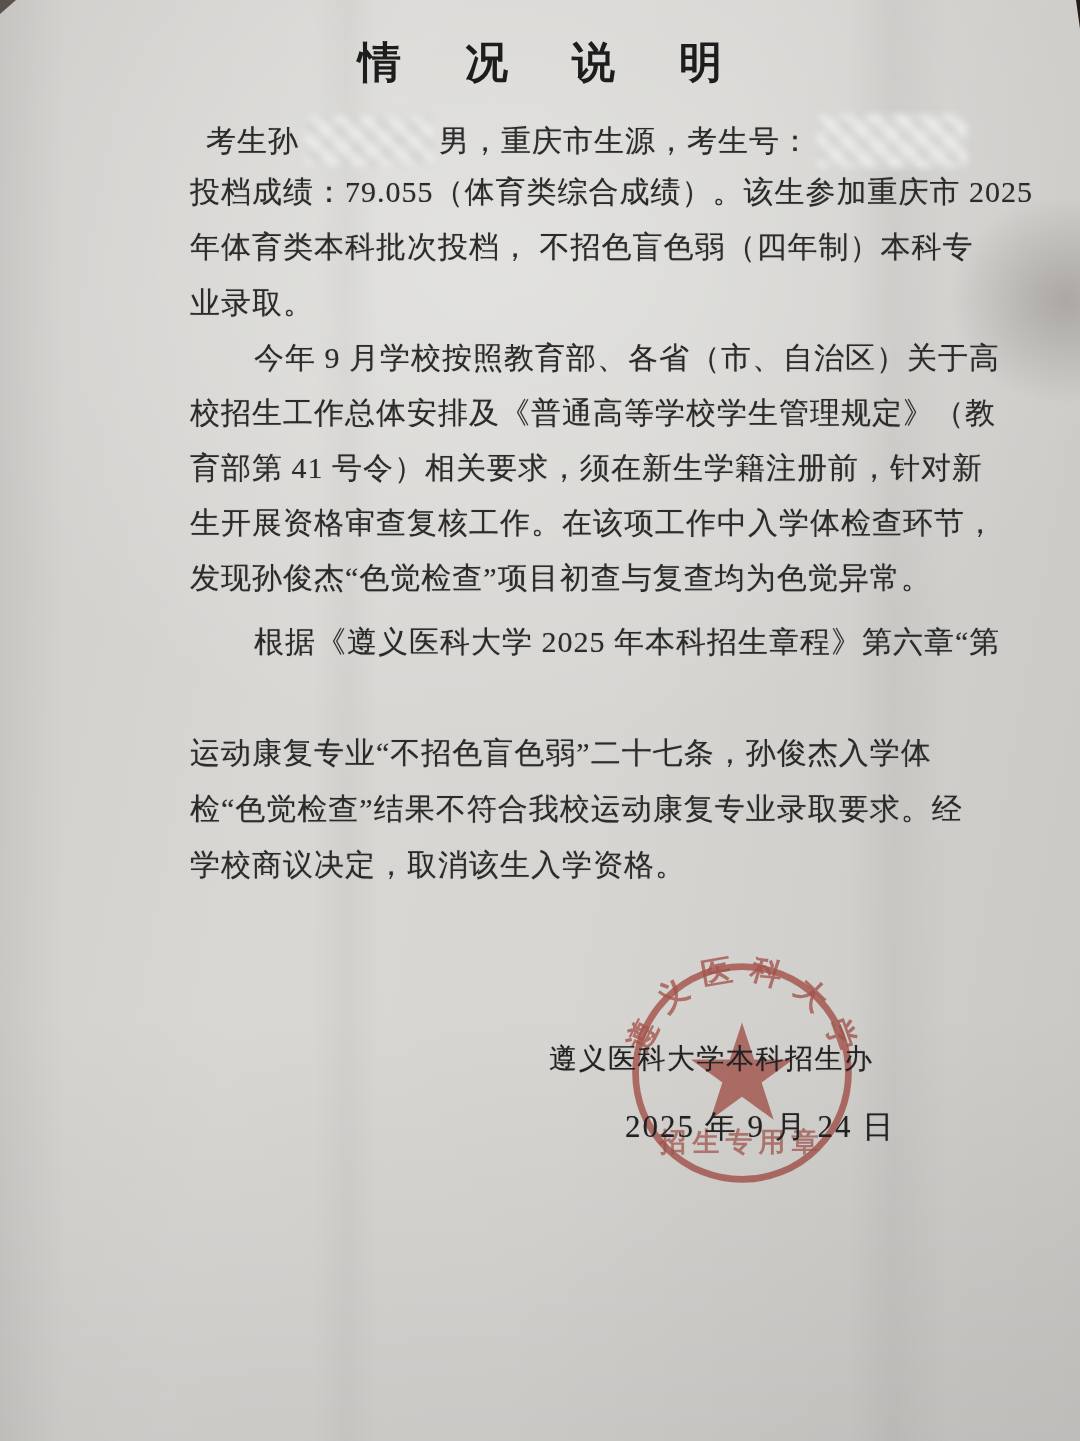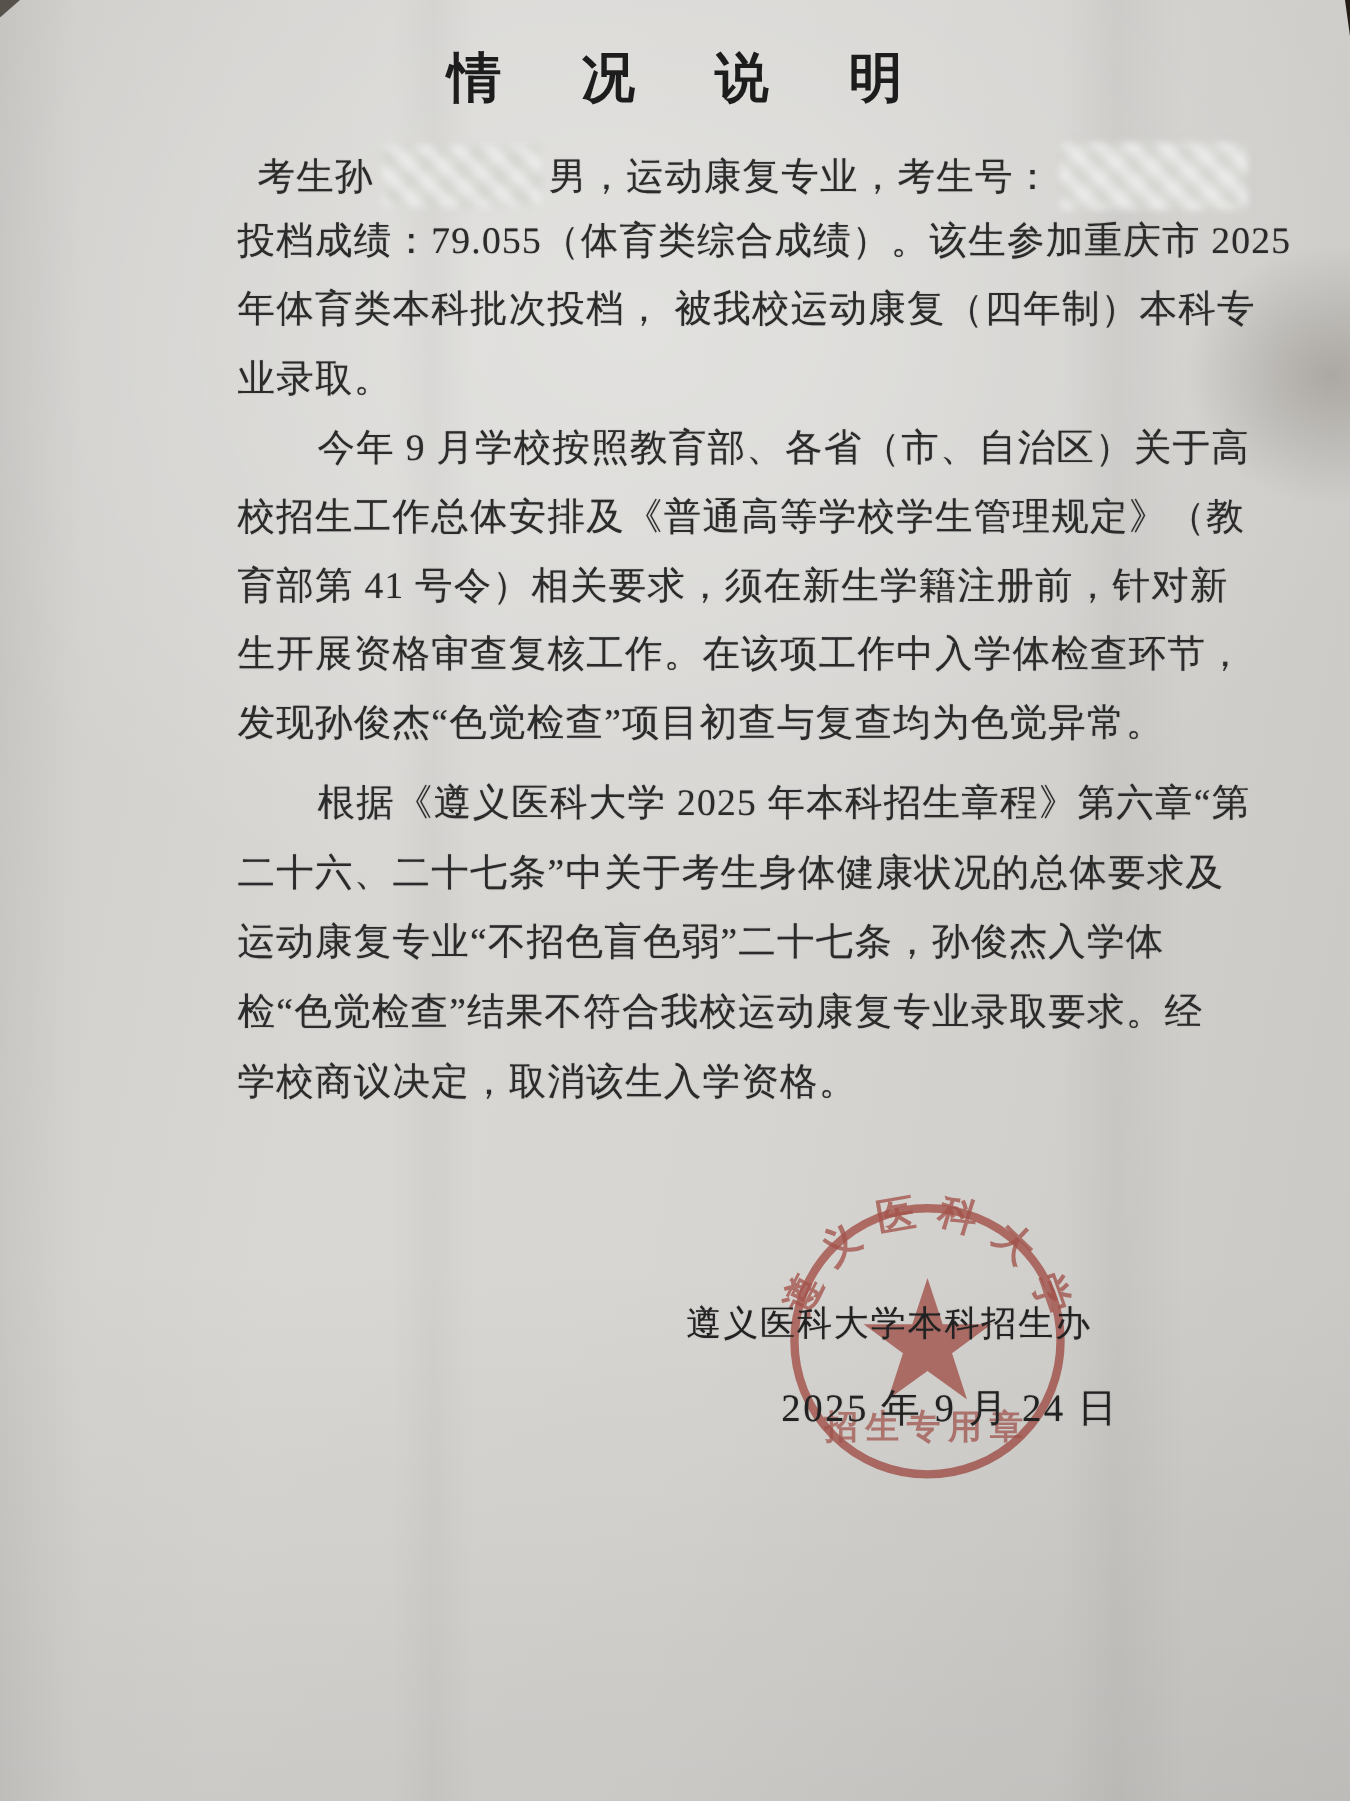--- a/index.html
+++ b/index.html
@@ -79,34 +79,33 @@
 
   <div class="shade"></div>
   <div class="desk-wedge"></div>
   <div class="corner-tl"></div>
 
   <div class="title">情 况 说 明</div>
 
   <div class="intro">
     <span>考生孙</span>
     <span class="redact name"></span>
-    <span>男，运动康复专业，考生号：</span>
+    <span>男，重庆市生源，考生号：</span>
     <span class="redact exam"></span>
   </div>
 
   <div class="bline" style="top:172px">投档成绩：79.055（体育类综合成绩）。该生参加重庆市 2025</div>
-  <div class="bline" style="top:227px">年体育类本科批次投档， 被我校运动康复（四年制）本科专</div>
+  <div class="bline" style="top:227px">年体育类本科批次投档， 不招色盲色弱（四年制）本科专</div>
   <div class="bline" style="top:283px">业录取。</div>
   <div class="bline indent" style="top:338px">今年 9 月学校按照教育部、各省（市、自治区）关于高</div>
   <div class="bline" style="top:393px">校招生工作总体安排及《普通高等学校学生管理规定》（教</div>
   <div class="bline" style="top:448px">育部第 41 号令）相关要求，须在新生学籍注册前，针对新</div>
   <div class="bline" style="top:503px">生开展资格审查复核工作。在该项工作中入学体检查环节，</div>
   <div class="bline" style="top:558px">发现孙俊杰“色觉检查”项目初查与复查均为色觉异常。</div>
   <div class="bline indent" style="top:622px">根据《遵义医科大学 2025 年本科招生章程》第六章“第</div>
-  <div class="bline" style="top:678px">二十六、二十七条”中关于考生身体健康状况的总体要求及</div>
   <div class="bline" style="top:733px">运动康复专业“不招色盲色弱”二十七条，孙俊杰入学体</div>
   <div class="bline" style="top:789px">检“色觉检查”结果不符合我校运动康复专业录取要求。经</div>
   <div class="bline" style="top:845px">学校商议决定，取消该生入学资格。</div>
 
   <svg class="stamp" viewBox="0 0 240 240">
     <defs>
       <path id="arcTop" d="M 30,152 A 94,94 0 1 1 210,152" fill="none"></path>
     </defs>
     <circle cx="120" cy="121" r="103" fill="none" stroke="#bf544b" stroke-width="6.5" opacity="0.82"></circle>
     <path d="M120,72 L131.8,107.8 L169.5,107.9 L139,130.2 L150.6,166.1 L120,144 L89.4,166.1 L101,130.2 L70.5,107.9 L108.2,107.8 Z" fill="#bf544b" opacity="0.8"></path>

